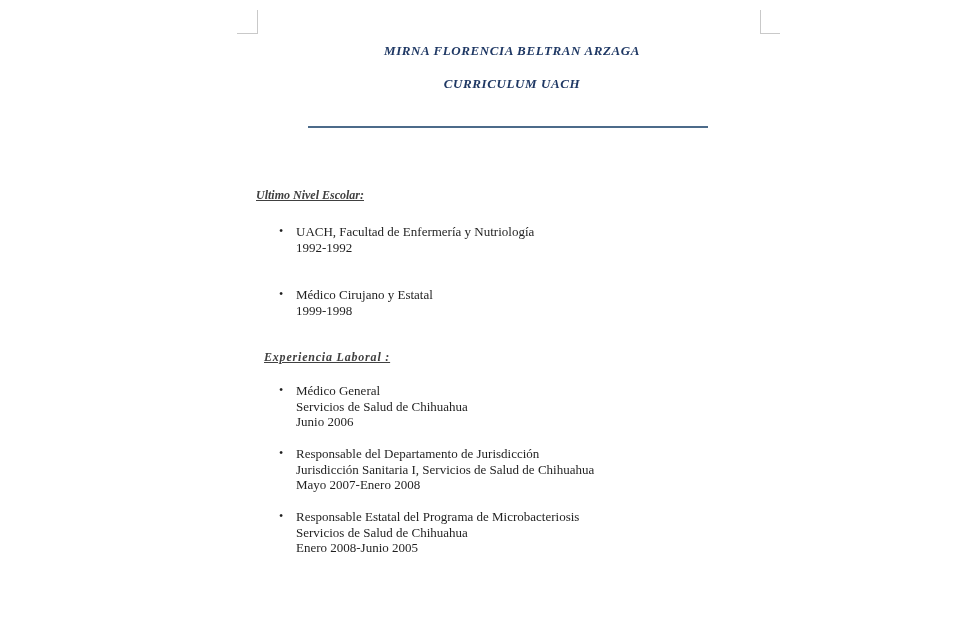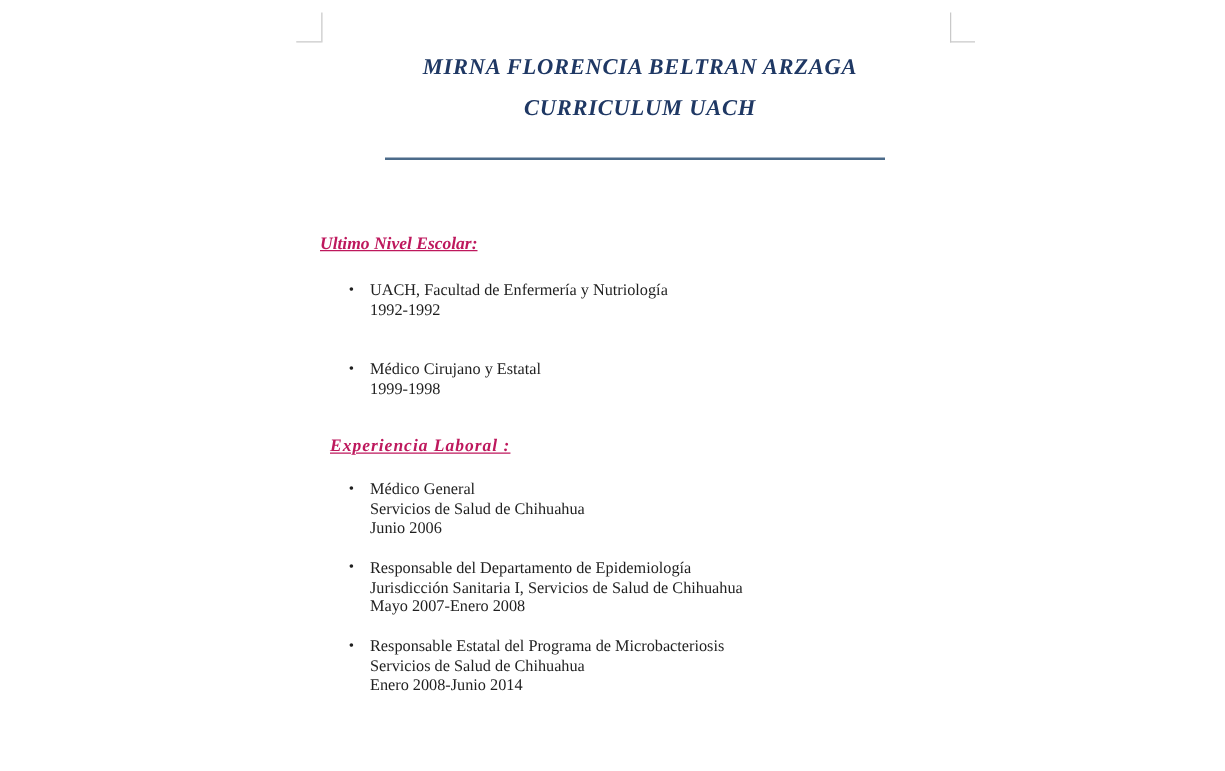--- a/index.html
+++ b/index.html
@@ -24,41 +24,41 @@
   .crop-v { width: 1px; height: 24px; top: 10px; }
   .crop-h { width: 20px; height: 1px; top: 33px; }
   .doc-title, .doc-subtitle {
     position: absolute;
     left: 256px;
     width: 512px;
     text-align: center;
     color: #1f3864;
     font-weight: bold;
     font-style: italic;
-    font-size: 18px;
+    font-size: 13px;
     letter-spacing: 0.6px;
     white-space: nowrap;
   }
   .doc-title   { top: 43px; }
   .doc-subtitle{ top: 76px; }
   .rule {
     position: absolute;
     left: 308px;
     top: 126px;
     width: 400px;
     height: 2px;
     background: #4c6b8a;
   }
   .sec-heading {
     position: absolute;
     left: 256px;
-    color: #be185d;
+    color: #404040;
     font-weight: bold;
     font-style: italic;
-    font-size: 14px;
+    font-size: 12px;
     text-decoration: underline;
     white-space: nowrap;
   }
   .sec-heading.edu  { top: 188px; }
   .sec-heading.work { top: 350px; letter-spacing: 0.8px; margin-left: 8px; }
   .item {
     position: absolute;
     left: 276px;
     display: flex;
     align-items: flex-start;
@@ -129,28 +129,28 @@
     <div class="lines">
       <div class="line">Médico General</div>
       <div class="line">Servicios de Salud de Chihuahua</div>
       <div class="line">Junio 2006</div>
     </div>
   </div>
 
   <div class="item i4">
     <span class="bullet">•</span>
     <div class="lines">
-      <div class="line">Responsable del Departamento de Epidemiología</div>
+      <div class="line">Responsable del Departamento de Jurisdicción</div>
       <div class="line">Jurisdicción Sanitaria I, Servicios de Salud de Chihuahua</div>
       <div class="line">Mayo 2007-Enero 2008</div>
     </div>
   </div>
 
   <div class="item i5">
     <span class="bullet">•</span>
     <div class="lines">
       <div class="line"><span>Responsable Estatal del Programa de </span><span class="misspelled">Microbacteriosis</span></div>
       <div class="line">Servicios de Salud de Chihuahua</div>
-      <div class="line">Enero 2008-Junio 2014</div>
+      <div class="line">Enero 2008-Junio 2005</div>
     </div>
   </div>
 
 </div>
 
 </body></html>

